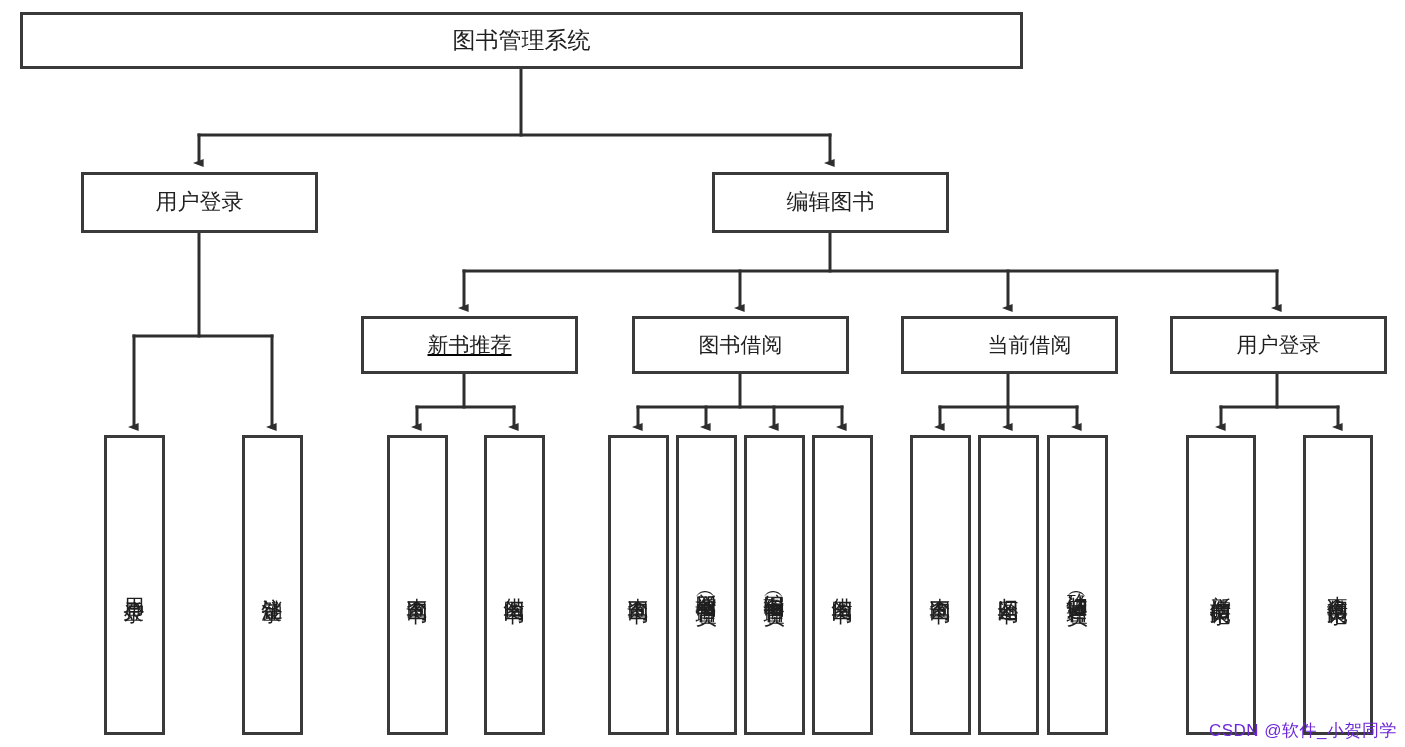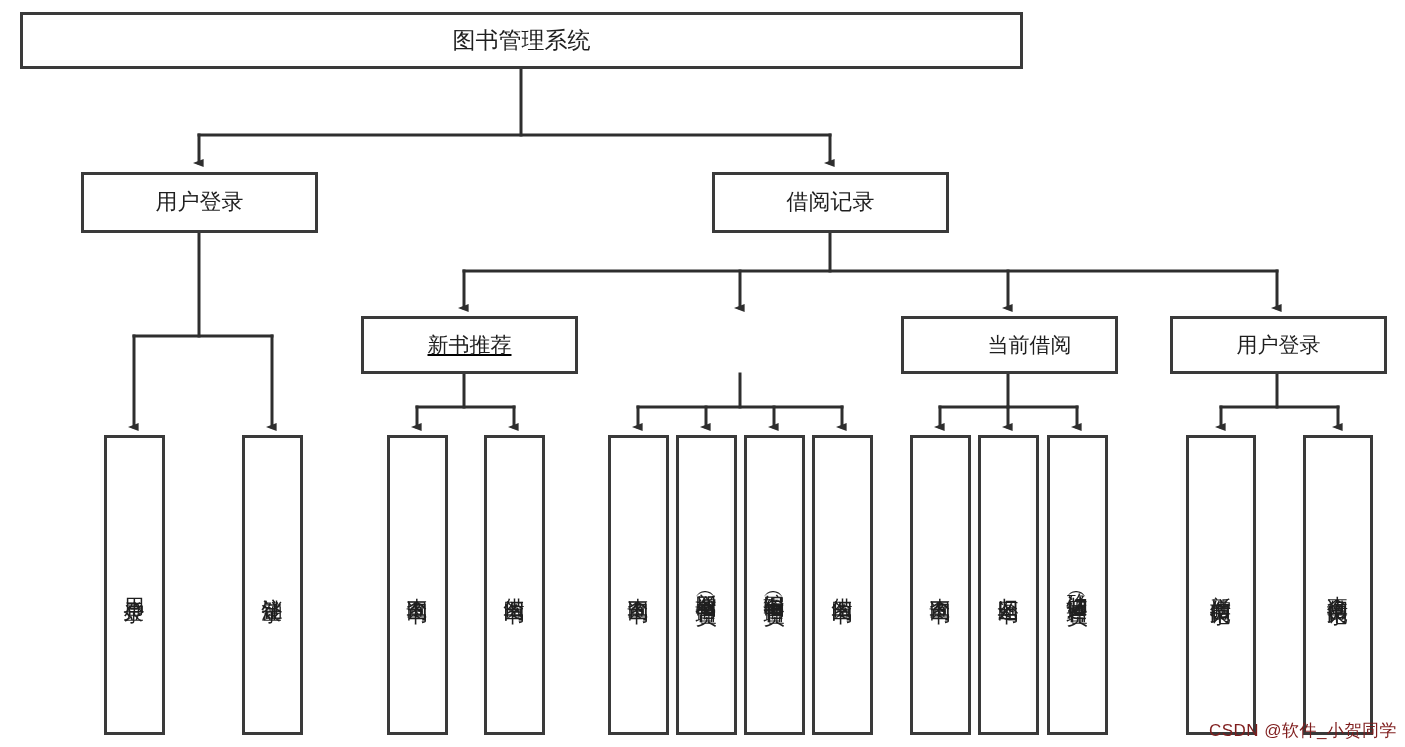--- a/index.html
+++ b/index.html
@@ -49,21 +49,21 @@
     text-orientation: upright;
     font-size: 21px;
     letter-spacing: 2px;
     line-height: 1;
   }
   #watermark {
     position: absolute;
     right: 8px;
     bottom: 5px;
     font-size: 17px;
-    color: #7f1d1d;
+    color: #6d28d9;
     white-space: nowrap;
     letter-spacing: 0.5px;
   }
 </style>
 </head>
 <body>
 
 <div id="canvas">
 
   <svg id="diagram-svg" viewBox="0 0 1405 747" xmlns="http://www.w3.org/2000/svg">
@@ -118,25 +118,28 @@
   </svg>
 
   <div class="node-box lvl0" style="left:20px; top:12px; width:1003px; height:57px;">
     <span class="node-label">图书管理系统</span>
   </div>
 
   <div class="node-box lvl1" style="left:81px; top:172px; width:237px; height:61px;">
     <span class="node-label">用户登录</span>
   </div>
   <div class="node-box lvl1" style="left:712px; top:172px; width:237px; height:61px;">
-    <span class="node-label">借阅记录</span>
+    <span class="node-label">编辑图书</span>
   </div>
 
   <div class="node-box lvl2" style="left:361px; top:316px; width:217px; height:58px;text-decoration:underline;">
     <span class="node-label">新书推荐</span>
+  </div>
+  <div class="node-box lvl2" style="left:632px; top:316px; width:217px; height:58px;">
+    <span class="node-label">图书借阅</span>
   </div>
   <div class="node-box lvl2" style="left:901px; top:316px; width:217px; height:58px;padding-left:40px;">
     <span class="node-label">当前借阅</span>
   </div>
   <div class="node-box lvl2" style="left:1170px; top:316px; width:217px; height:58px;">
     <span class="node-label">用户登录</span>
   </div>
 
   <div class="node-box leaf" style="left:104px; top:435px; width:61px; height:300px;">
     <span class="node-label">用户登录</span>

